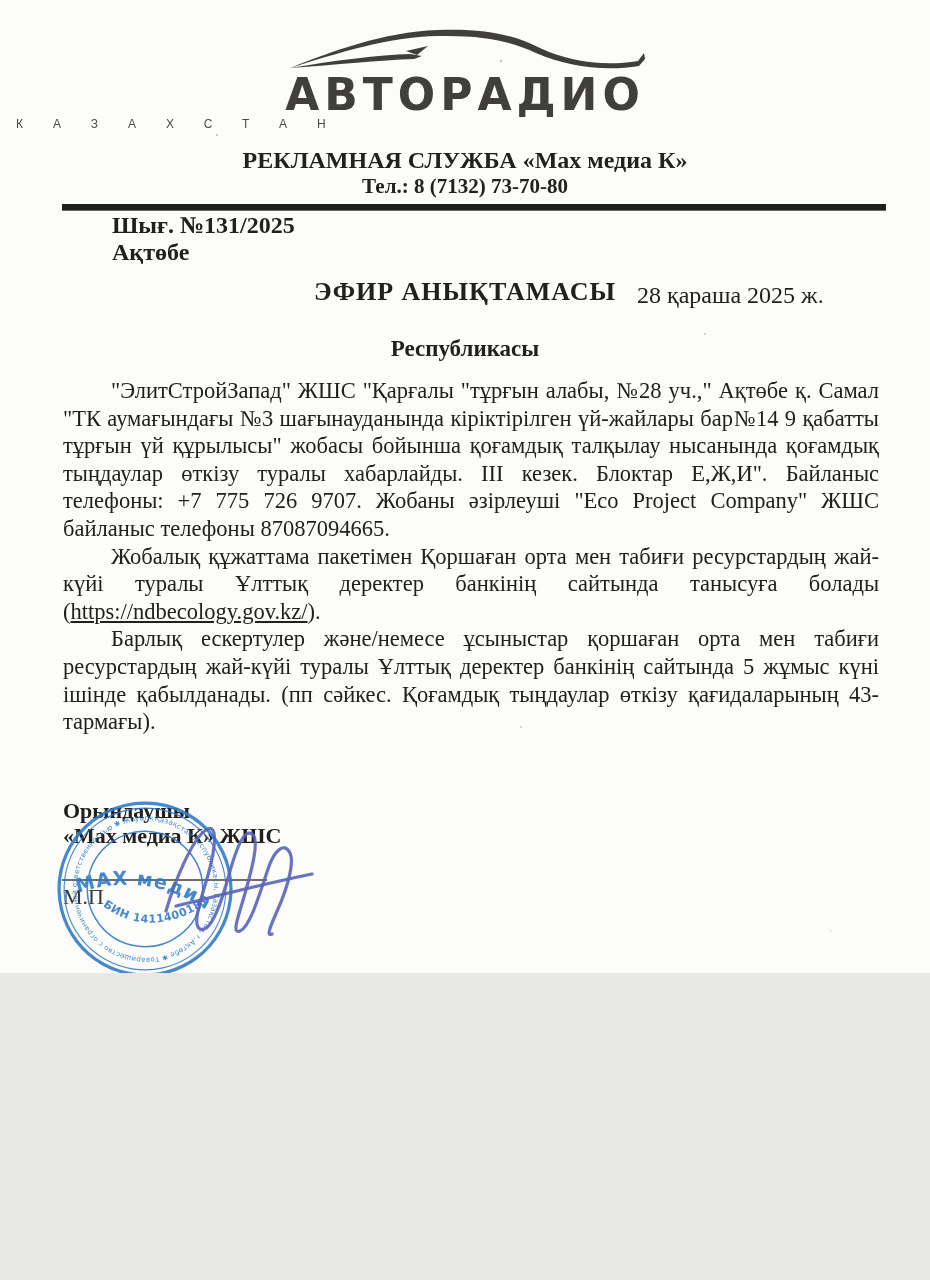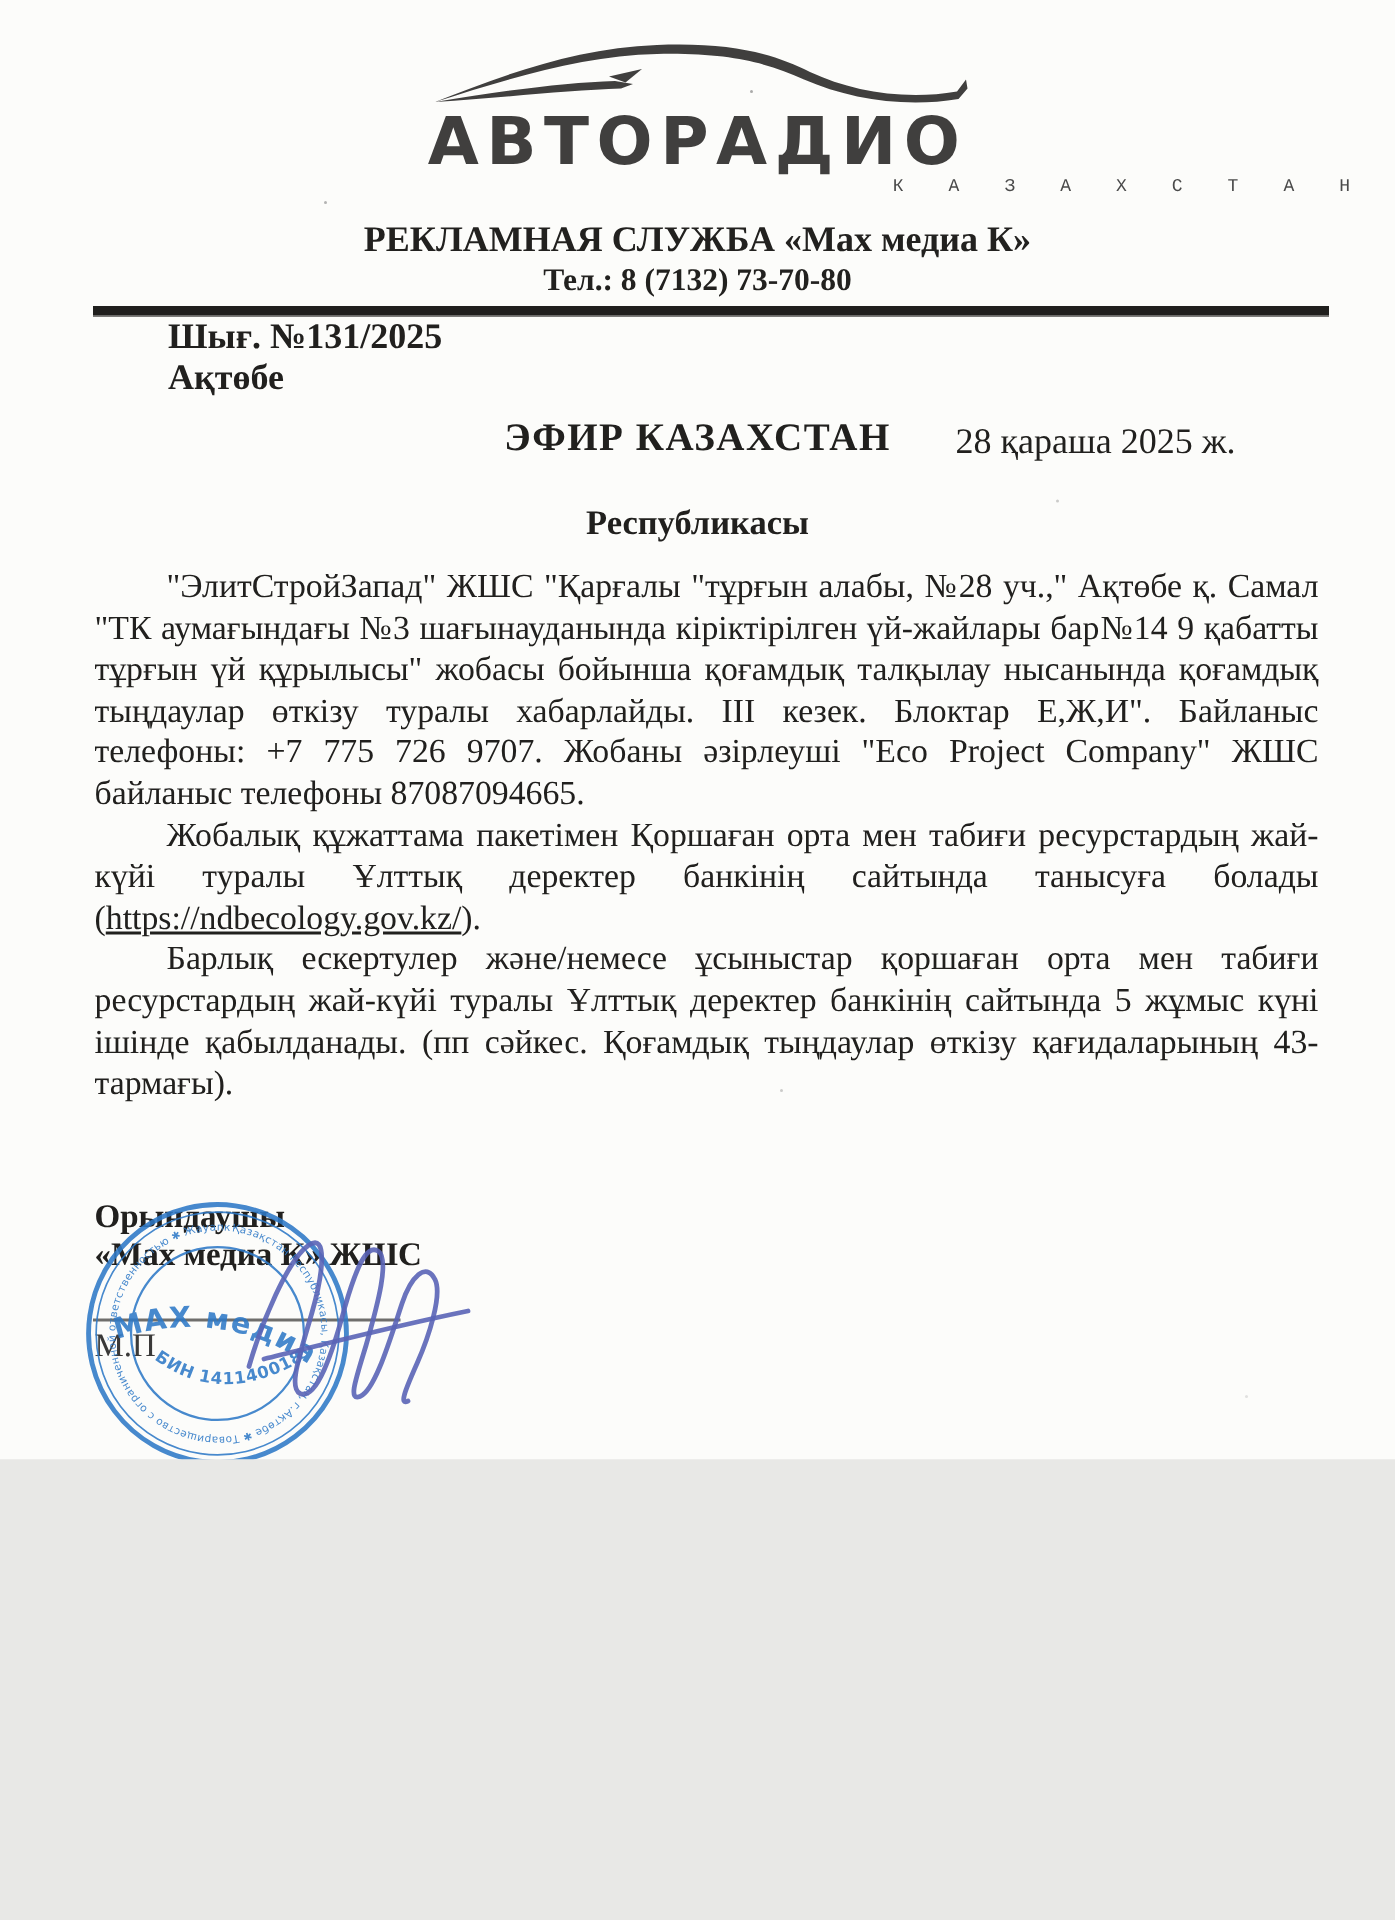--- a/index.html
+++ b/index.html
@@ -16,22 +16,22 @@
   .car-svg{position:absolute;left:288px;top:27px;width:358px;height:52px;}
   .brand{
     position:absolute;left:0;right:0;top:73px;
     text-align:center;
     font-family:"DejaVu Sans","Liberation Sans",sans-serif;
     font-weight:700;font-size:44px;line-height:1;
     letter-spacing:5px;color:#403f3e;
   }
   .country{
     position:absolute;left:16px;right:0;top:117px;
-    text-align:right;
-    font-family:Liberation Mono, monospace;
+    text-align:left;
+    font-family:Liberation Sans, sans-serif;
     font-size:12px;letter-spacing:30px;color:#4a4a4a;font-weight:500;
   }
   .service{
     position:absolute;left:0;right:0;top:147px;
     text-align:center;font-weight:700;font-size:24px;color:#22211f;
   }
   .phone{
     position:absolute;left:0;right:0;top:174px;
     text-align:center;font-weight:700;font-size:21px;color:#22211f;
   }
@@ -111,21 +111,21 @@
     <div class="service">РЕКЛАМНАЯ СЛУЖБА «Мах медиа К»</div>
     <div class="phone">Тел.: 8 (7132) 73-70-80</div>
   </header>
 
   <div class="rule"></div>
 
   <div class="ref-no">Шығ. №131/2025</div>
   <div class="ref-city">Ақтөбе</div>
   <div class="ref-date">28 қараша 2025 ж.</div>
 
-  <h1 class="title">ЭФИР КАЗАХСТАН</h1>
+  <h1 class="title">ЭФИР АНЫҚТАМАСЫ</h1>
   <h2 class="subtitle">Республикасы</h2>
 
   <div class="body">
     <p>"ЭлитСтройЗапад" ЖШС "Қарғалы "тұрғын алабы, №28 уч.," Ақтөбе қ. Самал "ТК аумағындағы №3 шағынауданында кіріктірілген үй-жайлары бар№14 9 қабатты тұрғын үй құрылысы" жобасы бойынша қоғамдық талқылау нысанында қоғамдық тыңдаулар өткізу туралы хабарлайды. III кезек. Блоктар Е,Ж,И". Байланыс телефоны: +7 775 726 9707. Жобаны әзірлеуші "Eco Project Company" ЖШС байланыс телефоны 87087094665.</p>
     <p><span>Жобалық құжаттама пакетімен Қоршаған орта мен табиғи ресурстардың жай-күйі туралы Ұлттық деректер банкінің сайтында танысуға болады (</span><span class="link">https://ndbecology.gov.kz/</span><span>).</span></p>
     <p>Барлық ескертулер және/немесе ұсыныстар қоршаған орта мен табиғи ресурстардың жай-күйі туралы Ұлттық деректер банкінің сайтында 5 жұмыс күні ішінде қабылданады. (пп сәйкес. Қоғамдық тыңдаулар өткізу қағидаларының 43-тармағы).</p>
   </div>
 
   <div class="sig-exec">Орындаушы</div>
   <div class="sig-company">«Мах медиа К» ЖШС</div>

